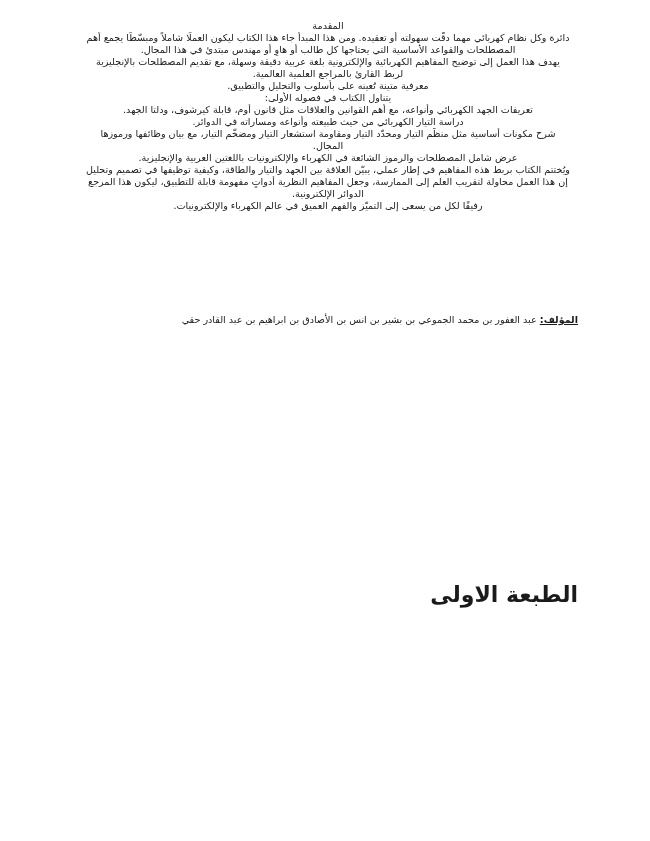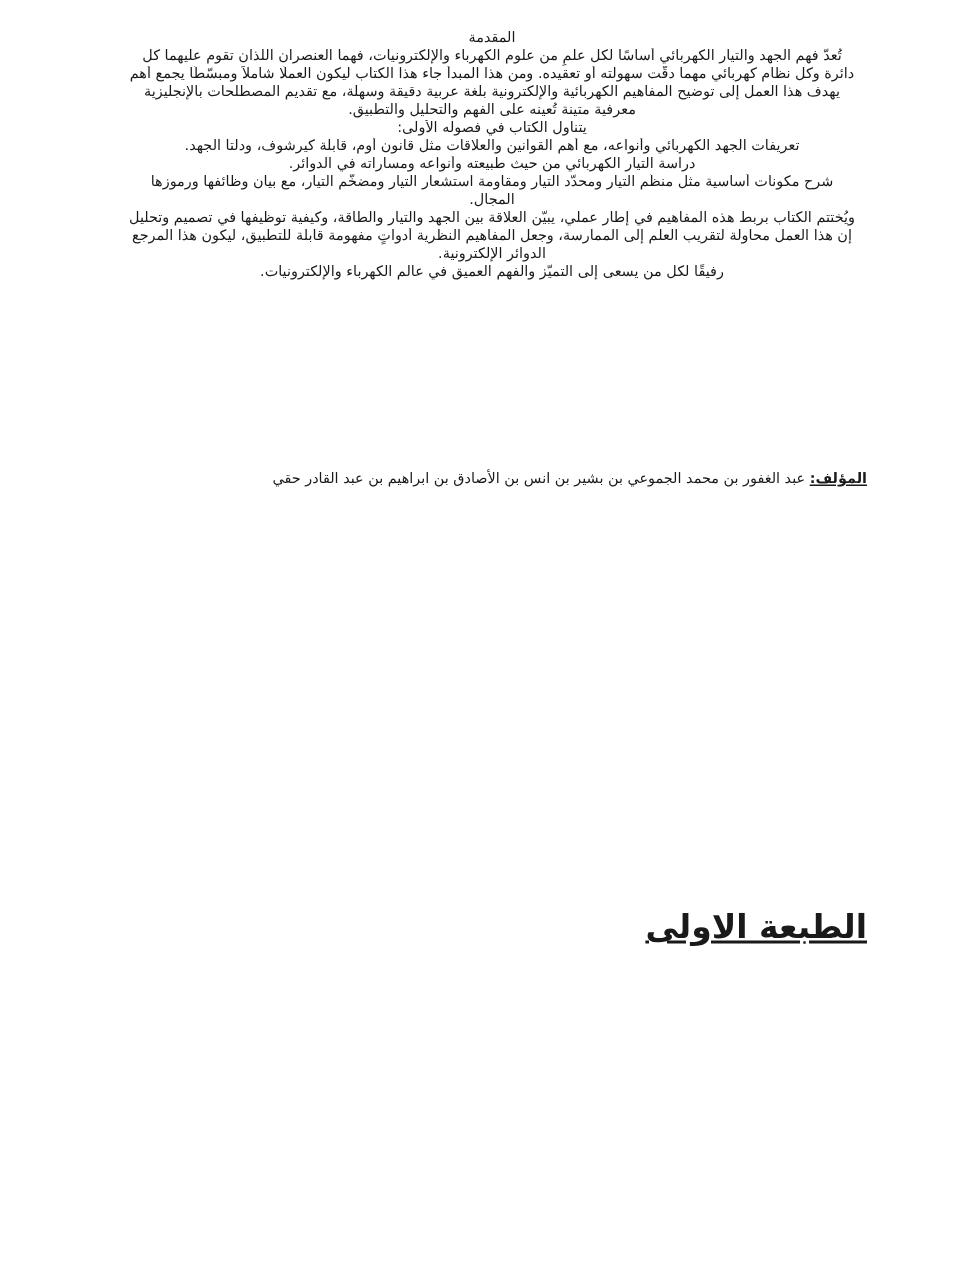--- a/index.html
+++ b/index.html
@@ -6,39 +6,41 @@
   body { width: 650px; height: 841px; position: relative; overflow: hidden;
          font-family: "DejaVu Sans", sans-serif; color: #1a1a1a; }
   .page { position: absolute; left: 0; top: 0; width: 650px; height: 841px; }
   .body-block { position: absolute; left: 78px; top: 20px; width: 500px;
                 direction: rtl; text-align: center; font-size: 9.6px; line-height: 12px; }
   .line { display: block; white-space: nowrap; overflow: hidden; }
   .title { font-size: 9.6px; }
   .author { position: absolute; left: 214px; top: 314px; width: 364px; direction: rtl;
             text-align: left; font-size: 9.6px; line-height: 12px; white-space: nowrap; }
   .author-label { font-weight: bold; text-decoration: underline; }
-  .edition { position: absolute; left: 470px; top: 604px; width: 108px; direction: rtl;
-             text-align: center; font-size: 22px; font-weight: bold; text-decoration: underline;
+  .edition { position: absolute; left: 470px; top: 580px; width: 108px; direction: rtl;
+             text-align: center; font-size: 22px; font-weight: bold; 
              line-height: 30px; white-space: nowrap; font-family: "DejaVu Sans", sans-serif; }
 </style>
 </head>
 <body>
 
 <div class="page">
   <div class="body-block">
     <span class="line title">المقدمة</span>
-    <span class="line">تُعدّ فهم الجهد والتيار الكهربائي أساسًا لكل علمٍ من علوم الكهرباء والإلكترونيات، فهما العنصران اللذان تقوم عليهما كل</span>
     <span class="line">دائرة وكل نظام كهربائي مهما دقّت سهولته أو تعقيده. ومن هذا المبدأ جاء هذا الكتاب ليكون العملًا شاملاً ومبسّطًا يجمع أهم</span>
+    <span class="line">المصطلحات والقواعد الأساسية التي يحتاجها كل طالب أو هاوٍ أو مهندس مبتدئ في هذا المجال.</span>
     <span class="line">يهدف هذا العمل إلى توضيح المفاهيم الكهربائية والإلكترونية بلغة عربية دقيقة وسهلة، مع تقديم المصطلحات بالإنجليزية</span>
-    <span class="line">معرفية متينة تُعينه على الفهم والتحليل والتطبيق.</span>
+    <span class="line">لربط القارئ بالمراجع العلمية العالمية.</span>
+    <span class="line">معرفية متينة تُعينه على بأسلوب والتحليل والتطبيق.</span>
     <span class="line">يتناول الكتاب في فصوله الأولى:</span>
     <span class="line">تعريفات الجهد الكهربائي وأنواعه، مع أهم القوانين والعلاقات مثل قانون أوم، قابلة كيرشوف، ودلتا الجهد.</span>
     <span class="line">دراسة التيار الكهربائي من حيث طبيعته وأنواعه ومساراته في الدوائر.</span>
     <span class="line">شرح مكونات أساسية مثل منظّم التيار ومحدّد التيار ومقاومة استشعار التيار ومضخّم التيار، مع بيان وظائفها ورموزها</span>
     <span class="line">المجال.</span>
+    <span class="line">عرض شامل المصطلحات والرموز الشائعة في الكهرباء والإلكترونيات باللغتين العربية والإنجليزية.</span>
     <span class="line">ويُختتم الكتاب بربط هذه المفاهيم في إطار عملي، يبيّن العلاقة بين الجهد والتيار والطاقة، وكيفية توظيفها في تصميم وتحليل</span>
     <span class="line">إن هذا العمل محاولة لتقريب العلم إلى الممارسة، وجعل المفاهيم النظرية أدواتٍ مفهومة قابلة للتطبيق، ليكون هذا المرجع</span>
     <span class="line">الدوائر الإلكترونية.</span>
     <span class="line">رفيقًا لكل من يسعى إلى التميّز والفهم العميق في عالم الكهرباء والإلكترونيات.</span>
   </div>
 
   <div class="author">
     <span class="author-label">المؤلف:</span>
     <span> </span>
     <span class="author-name">عبد الغفور بن محمد الجموعي بن بشير بن انس بن الأصادق بن ابراهيم بن عبد القادر حقي</span>

